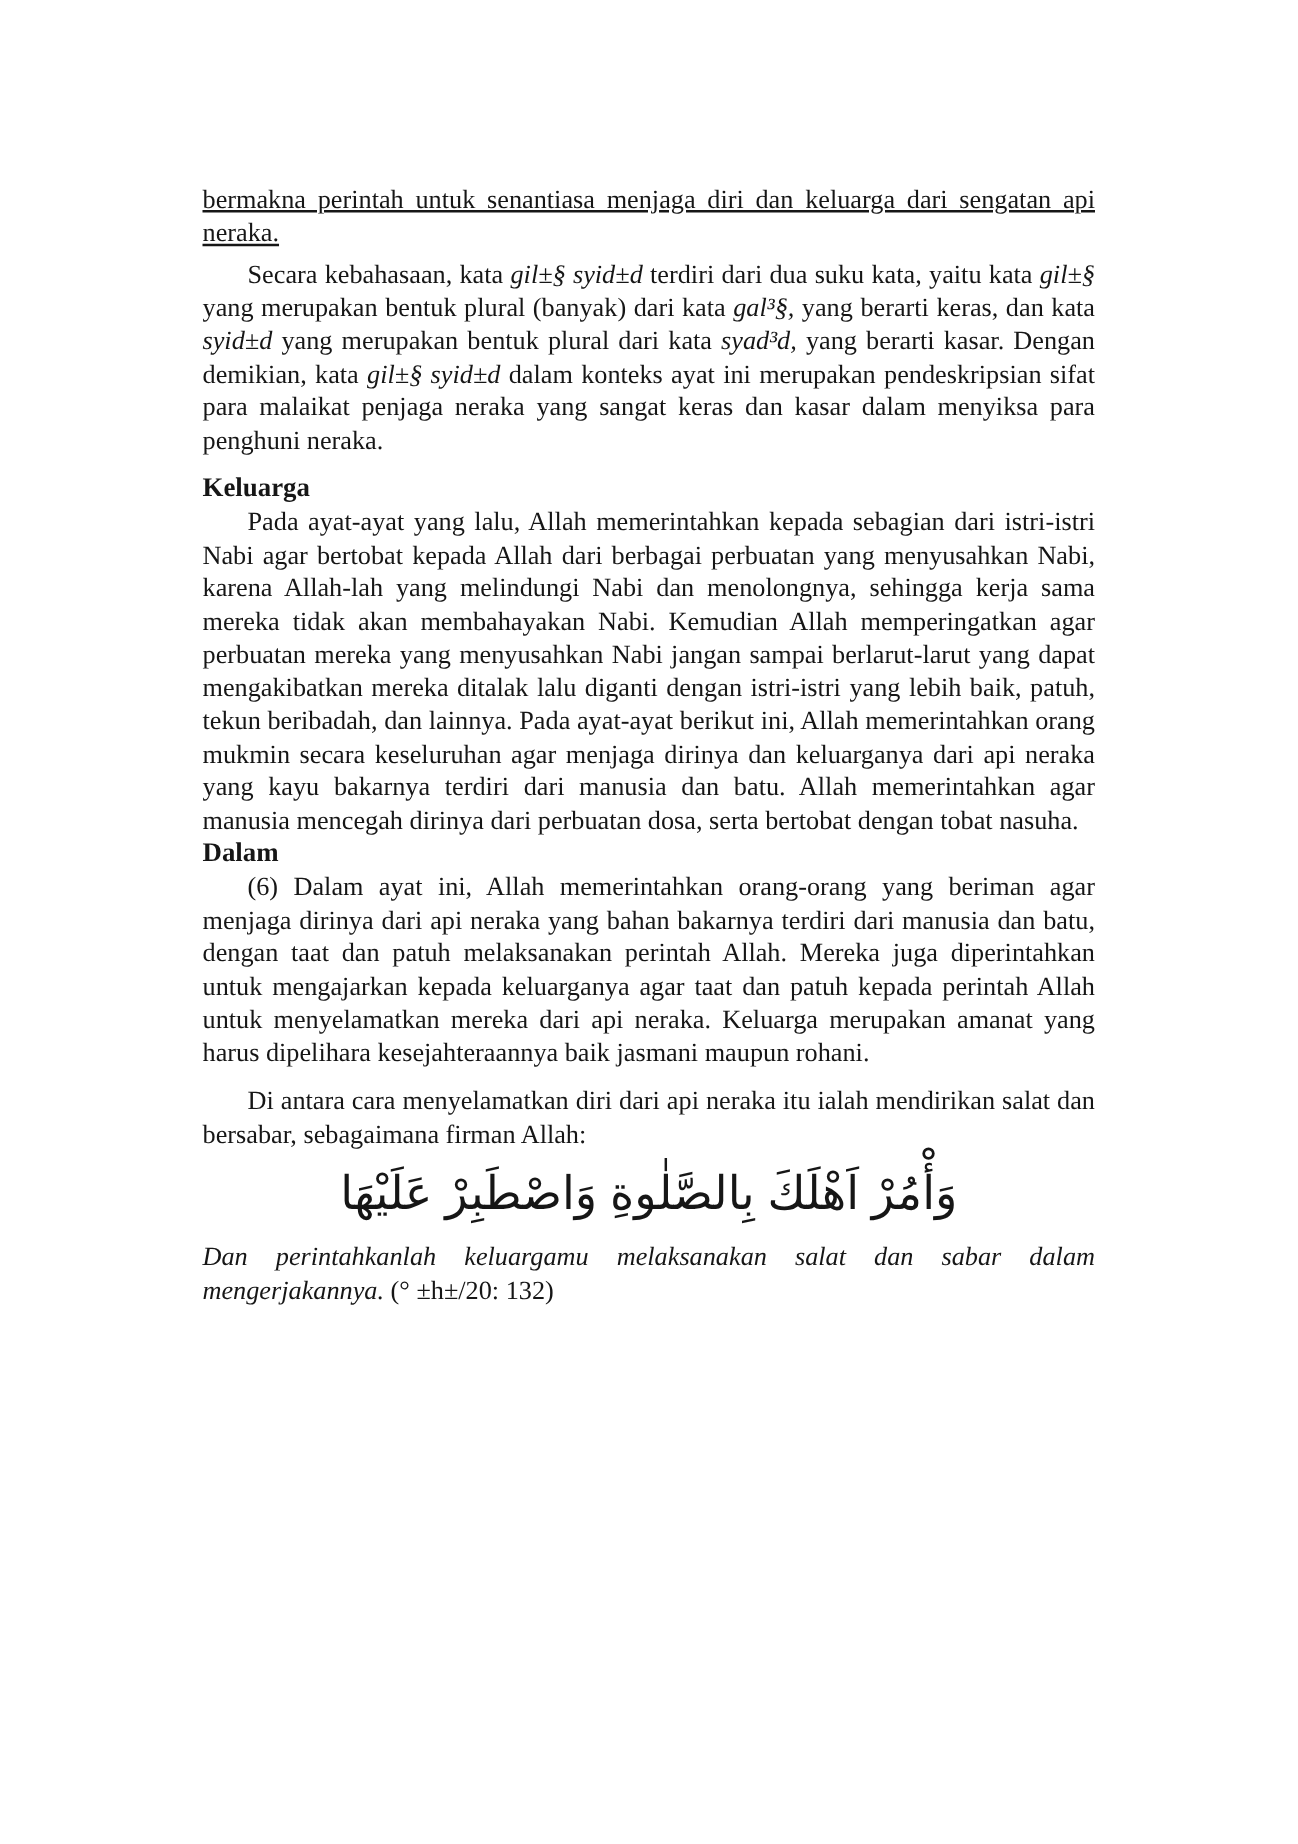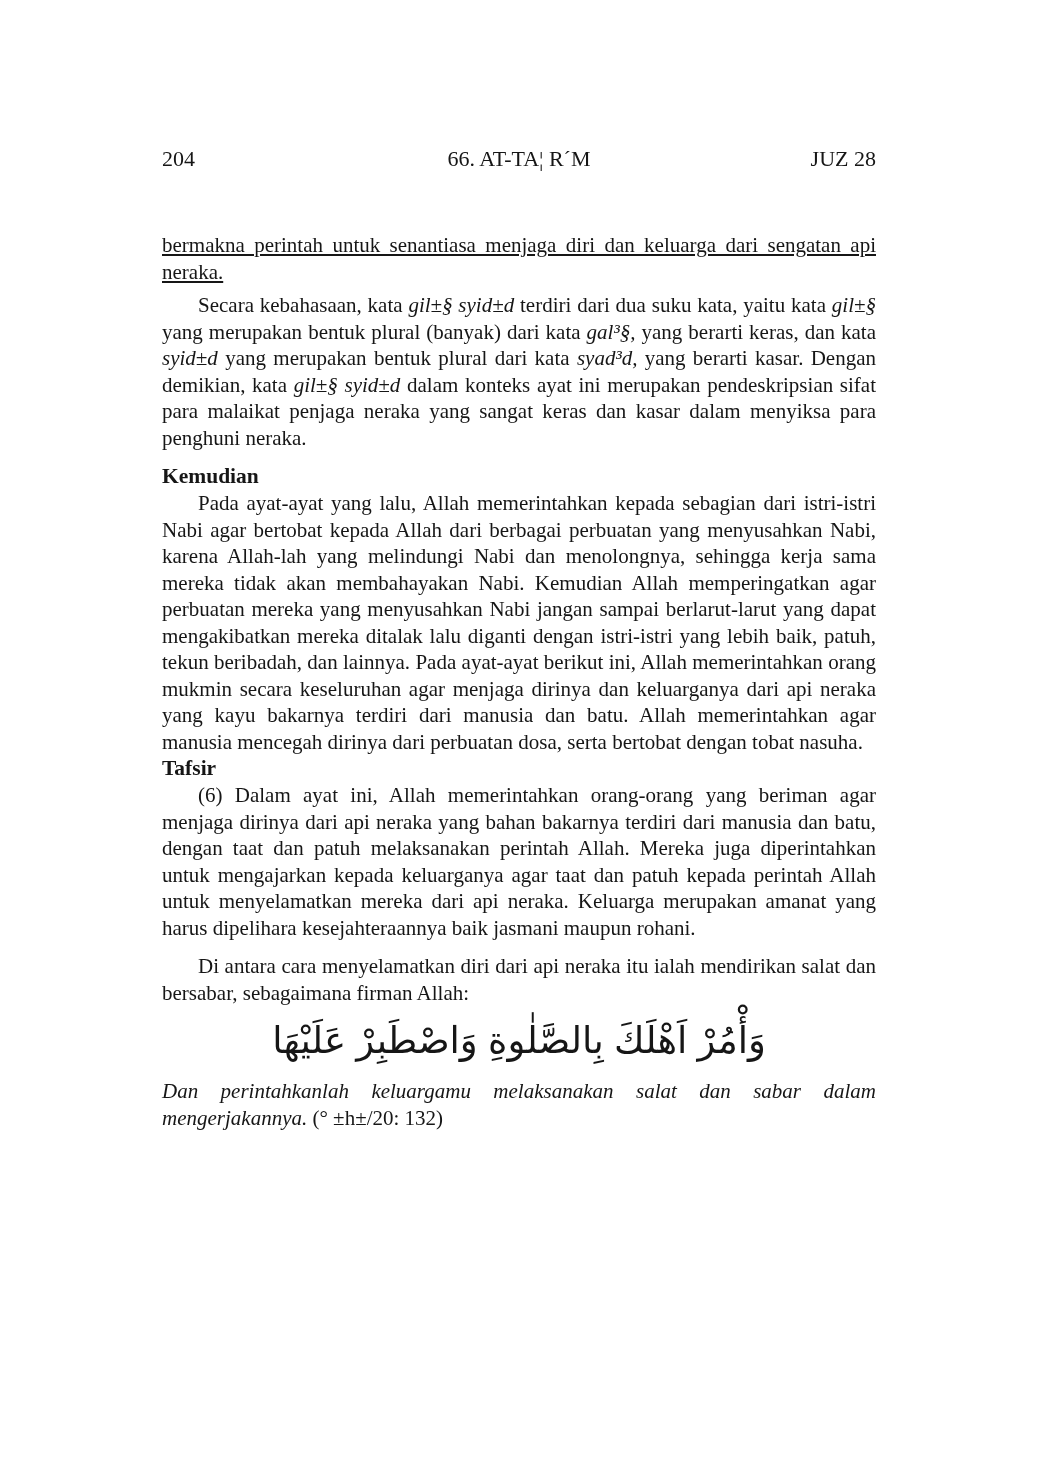--- a/index.html
+++ b/index.html
@@ -71,35 +71,30 @@
     text-align: justify;
     text-indent: 0;
     margin-bottom: 16px;
   }
 </style>
 </head>
 <body>
 
 <div class="page">
 
-  <header class="page-header">
-    <span>204</span>
-    <span class="center-title">66. AT-TA¦ R´M</span>
-    <span>JUZ 28</span>
-  </header>
 
   <p class="body-text no-indent intro-para">bermakna perintah untuk senantiasa menjaga diri dan keluarga dari sengatan api neraka.</p>
 
 
   <p class="body-text language-para"><span>Secara kebahasaan, kata </span><span class="it">gil±§ syid±d</span><span> terdiri dari dua suku kata, yaitu kata </span><span class="it">gil±§</span><span> yang merupakan bentuk plural (banyak) dari kata </span><span class="it">gal³§,</span><span> yang berarti keras, dan kata </span><span class="it">syid±d</span><span> yang merupakan bentuk plural dari kata </span><span class="it">syad³d,</span><span> yang berarti kasar. Dengan demikian, kata </span><span class="it">gil±§ syid±d</span><span> dalam konteks ayat ini merupakan pendeskripsian sifat para malaikat penjaga neraka yang sangat keras dan kasar dalam menyiksa para penghuni neraka.</span></p>
 
-  <h2 class="section-heading">Kemudian</h2>
+  <h2 class="section-heading">Keluarga</h2>
   <p class="body-text munasabah-para">Pada ayat-ayat yang lalu, Allah memerintahkan kepada sebagian dari istri-istri Nabi agar bertobat kepada Allah dari berbagai perbuatan yang menyusahkan Nabi, karena Allah-lah yang melindungi Nabi dan menolongnya, sehingga kerja sama mereka tidak akan membahayakan Nabi. Kemudian Allah memperingatkan agar perbuatan mereka yang menyusahkan Nabi jangan sampai berlarut-larut yang dapat mengakibatkan mereka ditalak lalu diganti dengan istri-istri yang lebih baik, patuh, tekun beribadah, dan lainnya. Pada ayat-ayat berikut ini, Allah memerintahkan orang mukmin secara keseluruhan agar menjaga dirinya dan keluarganya dari api neraka yang kayu bakarnya terdiri dari manusia dan batu. Allah memerintahkan agar manusia mencegah dirinya dari perbuatan dosa, serta bertobat dengan tobat nasuha.</p>
 
-  <h2 class="section-heading">Tafsir</h2>
+  <h2 class="section-heading">Dalam</h2>
   <p class="body-text tafsir-p1">(6) Dalam ayat ini, Allah memerintahkan orang-orang yang beriman agar menjaga dirinya dari api neraka yang bahan bakarnya terdiri dari manusia dan batu, dengan taat dan patuh melaksanakan perintah Allah. Mereka juga diperintahkan untuk mengajarkan kepada keluarganya agar taat dan patuh kepada perintah Allah untuk menyelamatkan mereka dari api neraka. Keluarga merupakan amanat yang harus dipelihara kesejahteraannya baik jasmani maupun rohani.</p>
   <p class="body-text">Di antara cara menyelamatkan diri dari api neraka itu ialah mendirikan salat dan bersabar, sebagaimana firman Allah:</p>
 
   <div class="verse">وَأْمُرْ اَهْلَكَ بِالصَّلٰوةِ وَاصْطَبِرْ عَلَيْهَا</div>
 
   <p class="translation-para"><span class="it">Dan perintahkanlah keluargamu melaksanakan salat dan sabar dalam mengerjakannya.</span><span> (° ±h±/20: 132)</span></p>
 
 
 </div>
 

